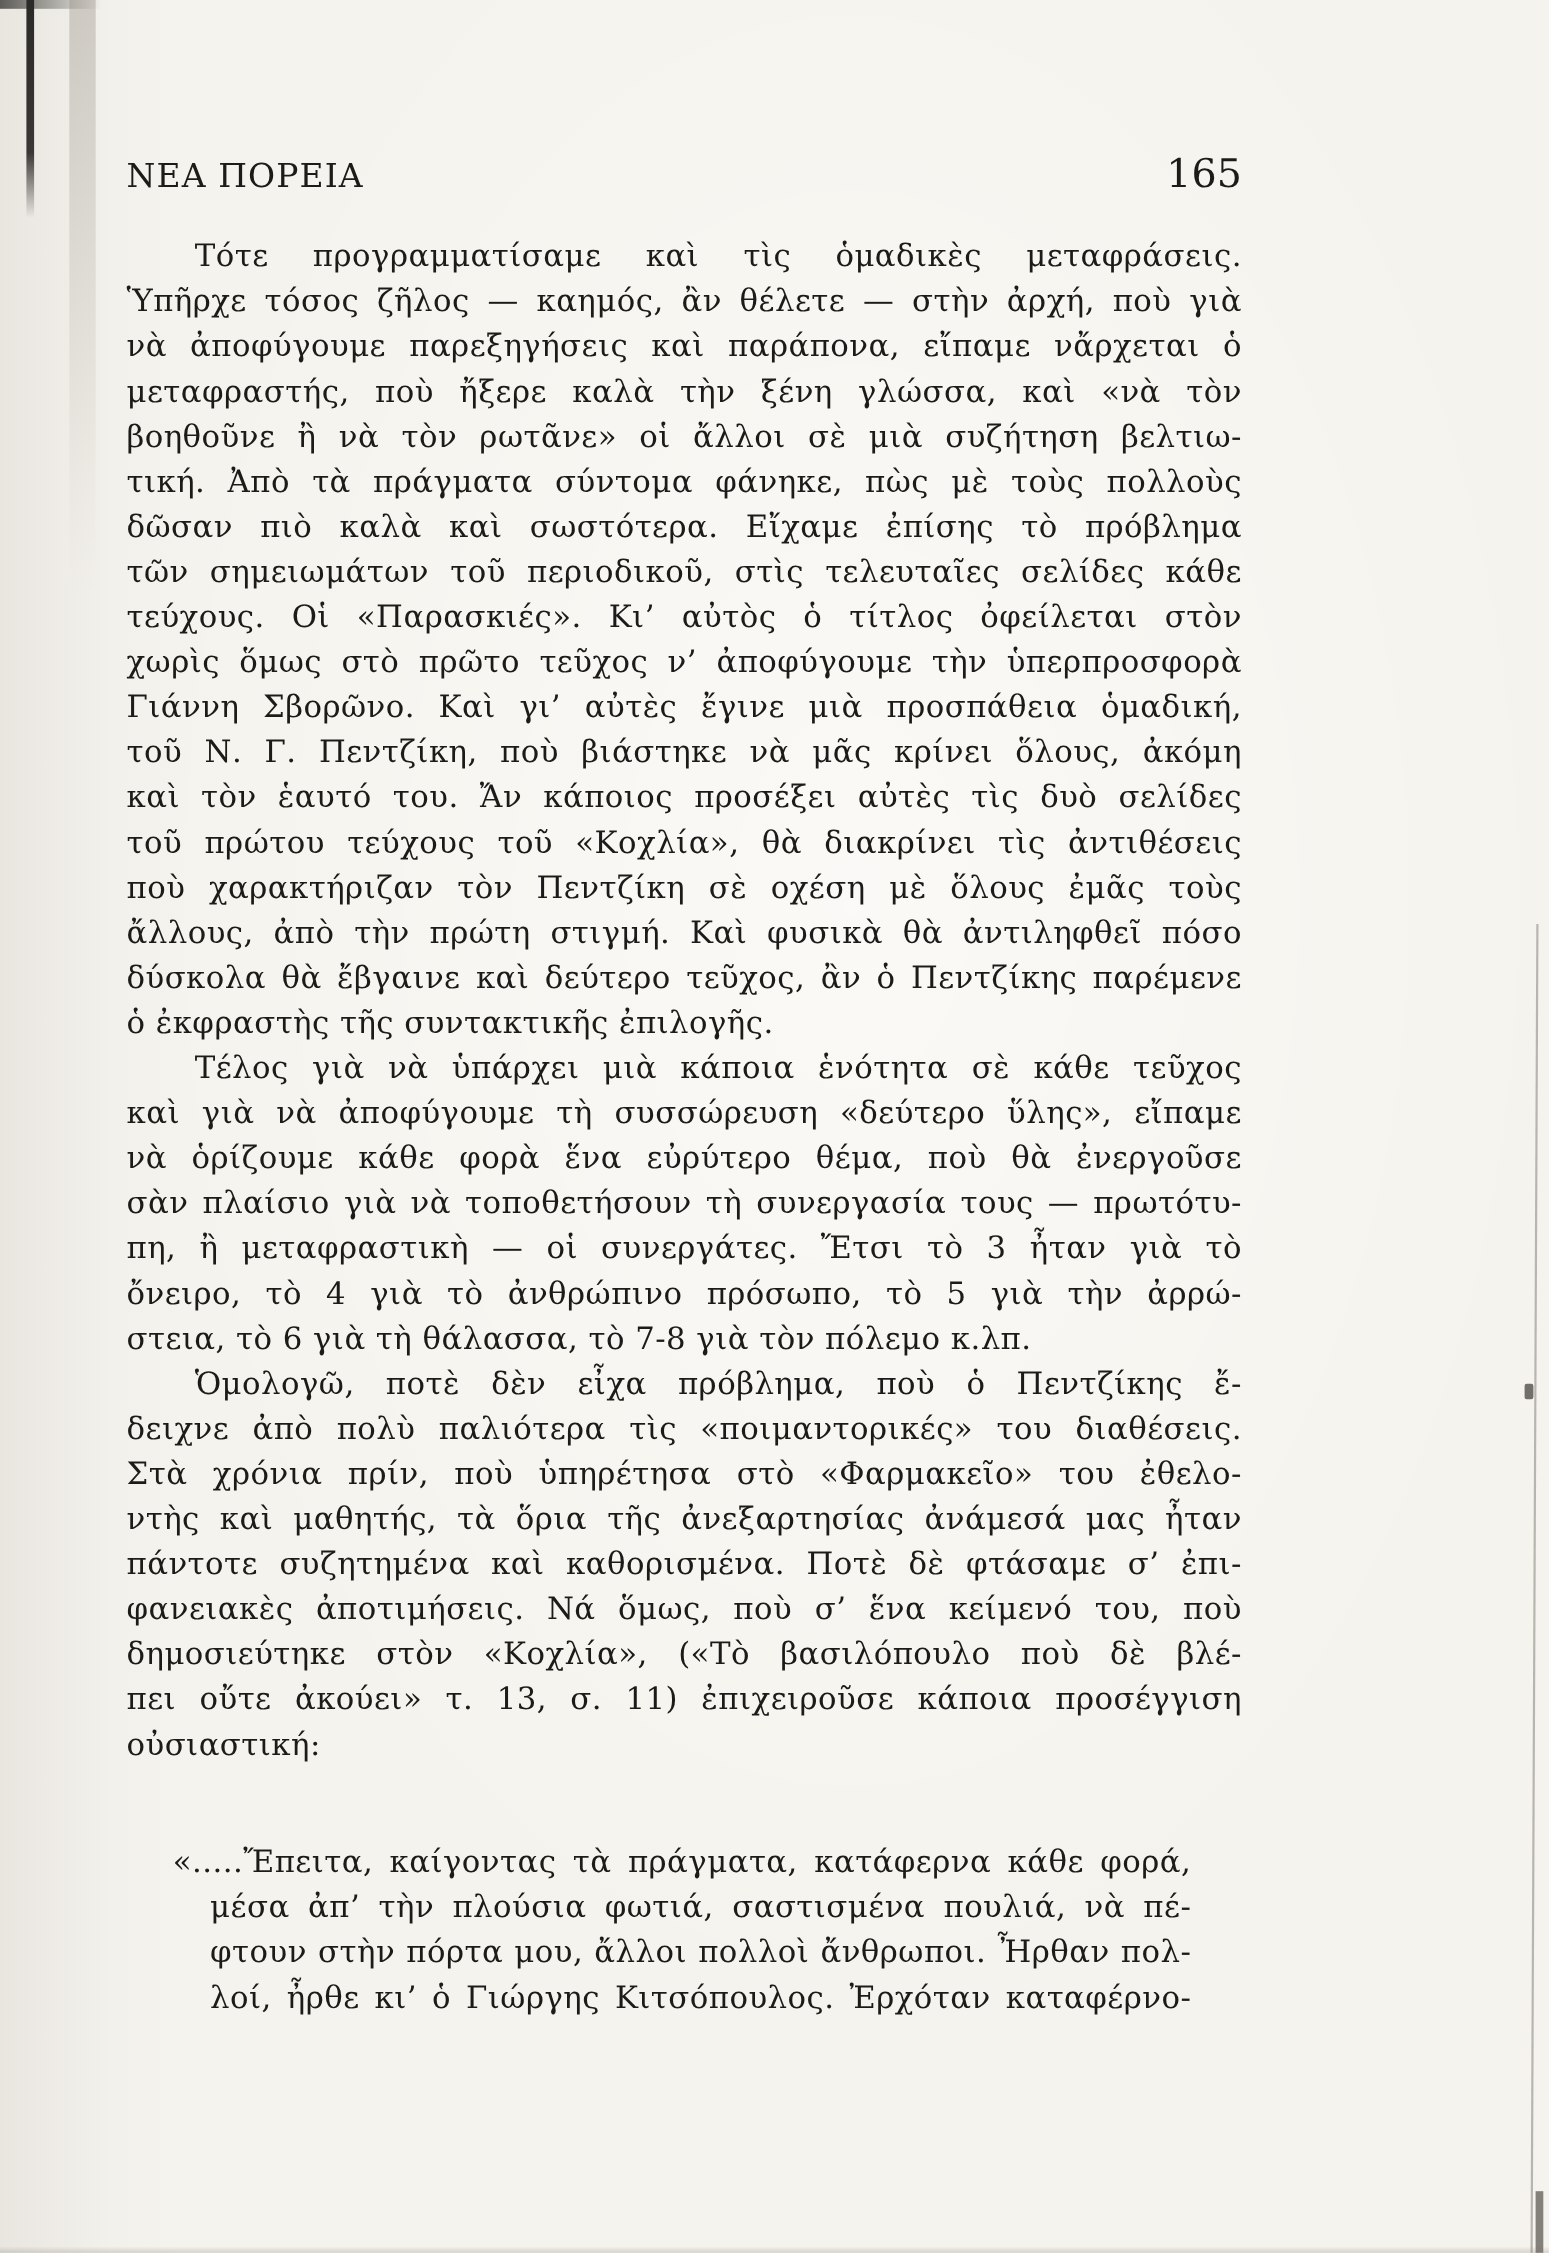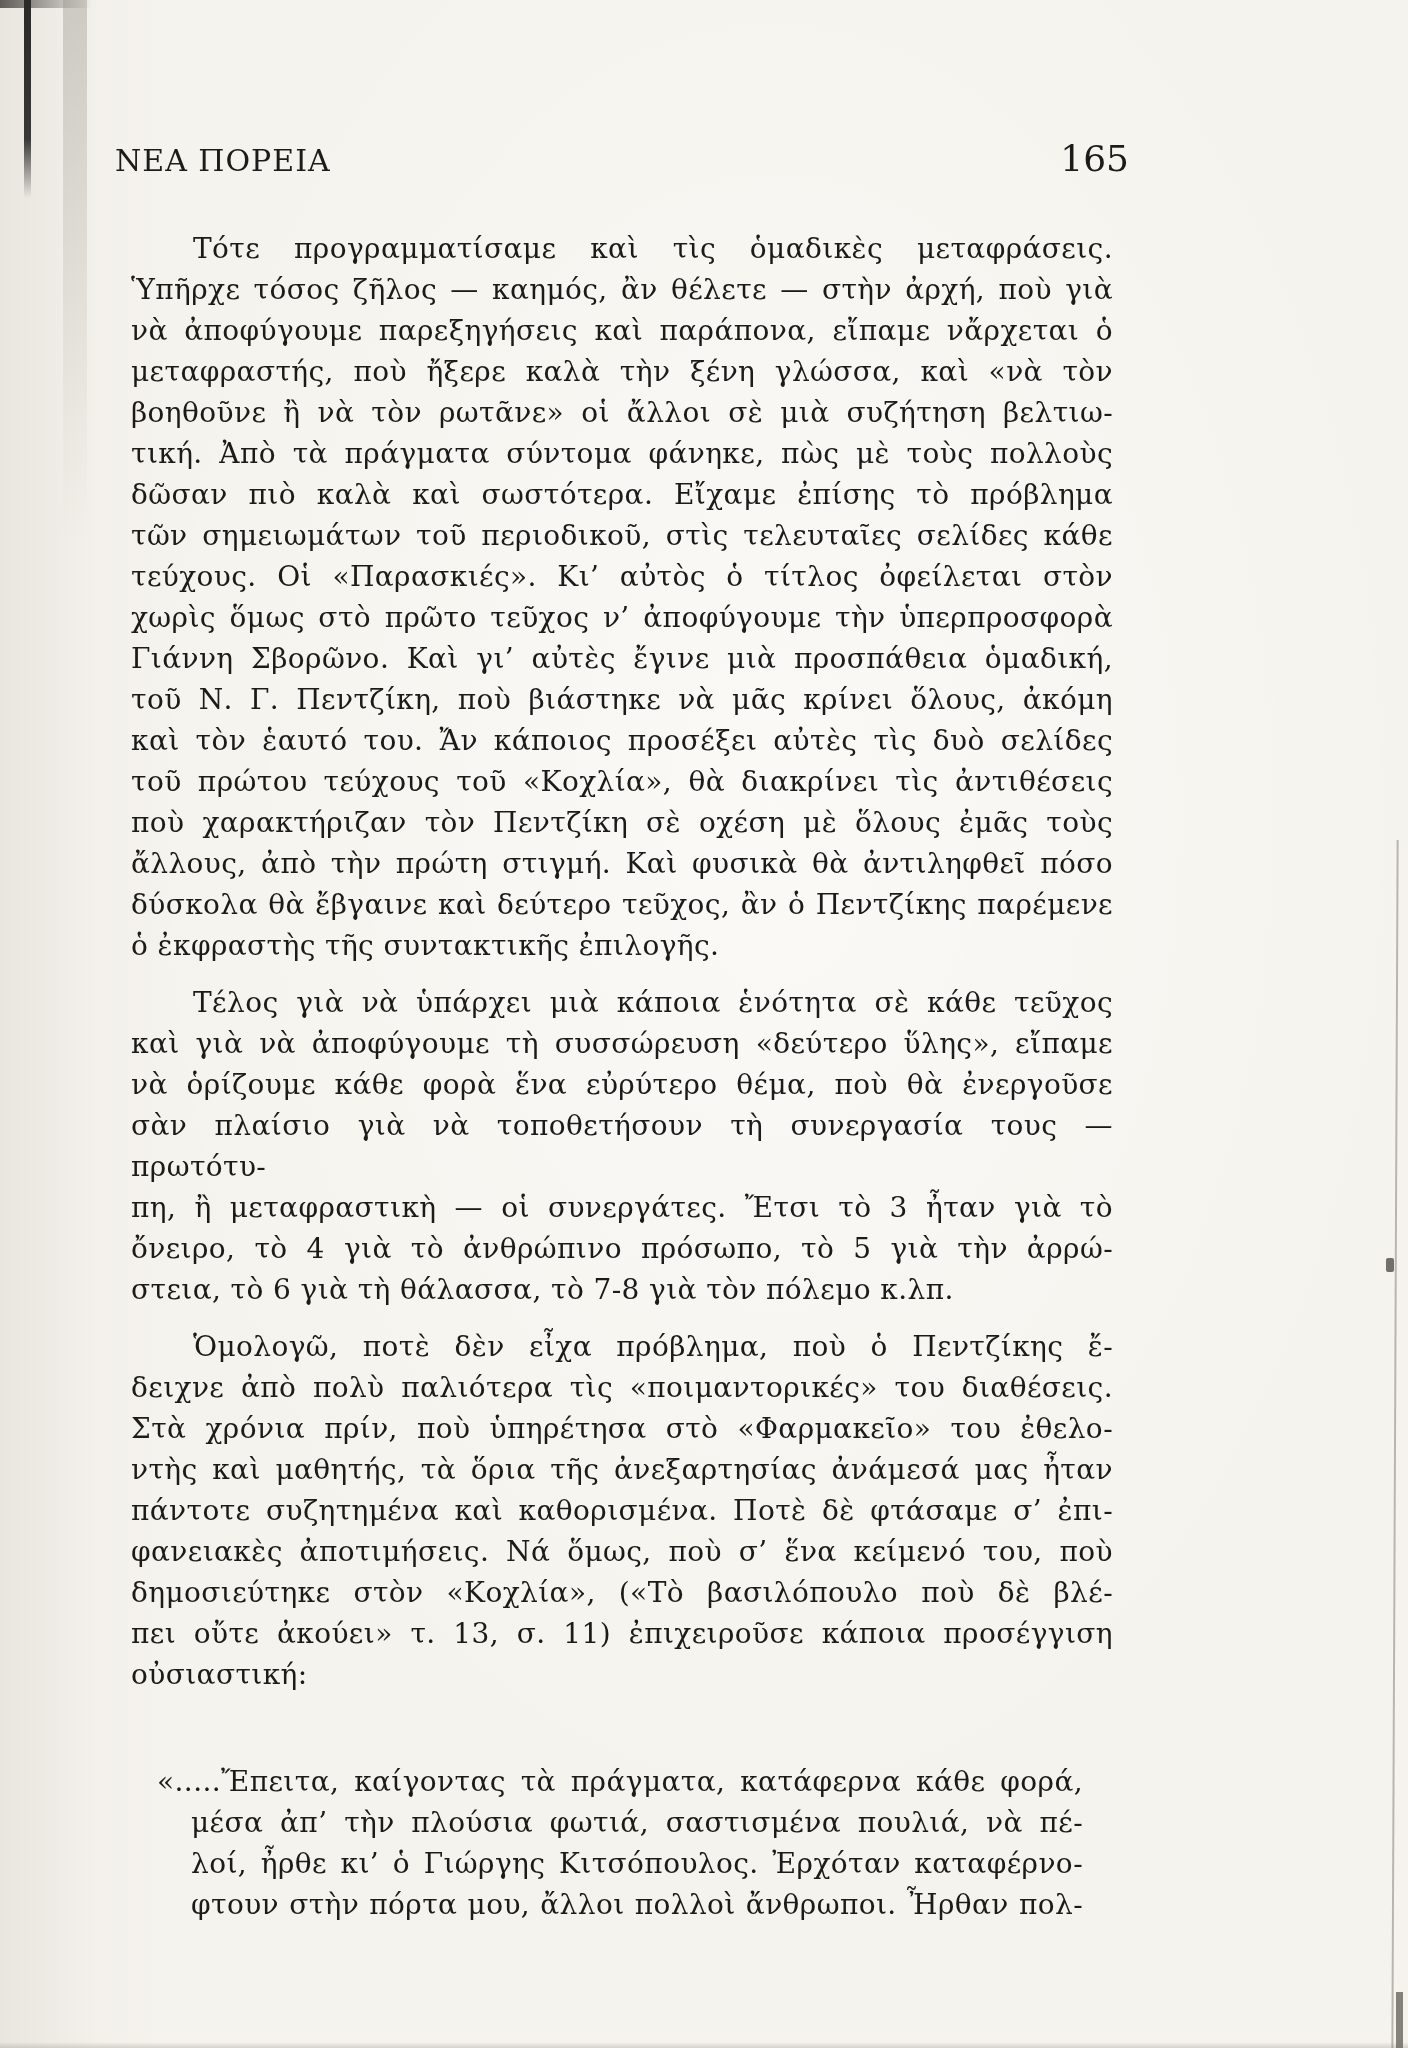--- a/index.html
+++ b/index.html
@@ -39,21 +39,21 @@
   .header .num { font-size: 36px; letter-spacing: 0; }
   .text-body {
     position: absolute;
     left: 115px;
     top: 212px;
     width: 1014px;
     font-size: 28px;
     line-height: 41px;
     letter-spacing: 0.4px;
   }
-  .para { margin: 16px; }
+  .para { margin: 0; }
   .line {
     text-align: justify;
     text-align-last: justify;
     white-space: normal;
   }
   .line.last {
     text-align-last: left;
   }
   .line.indent { padding-left: 62px; }
   .para.quote {
@@ -149,18 +149,18 @@
         <div class="line">ντὴς καὶ μαθητής, τὰ ὅρια τῆς ἀνεξαρτησίας ἀνάμεσά μας ἦταν</div>
         <div class="line">πάντοτε συζητημένα καὶ καθορισμένα. Ποτὲ δὲ φτάσαμε σ’ ἐπι-</div>
         <div class="line">φανειακὲς ἀποτιμήσεις. Νά ὅμως, ποὺ σ’ ἕνα κείμενό του, ποὺ</div>
         <div class="line">δημοσιεύτηκε στὸν «Κοχλία», («Τὸ βασιλόπουλο ποὺ δὲ βλέ-</div>
         <div class="line">πει οὔτε ἀκούει» τ. 13, σ. 11) ἐπιχειροῦσε κάποια προσέγγιση</div>
         <div class="line last">οὐσιαστική:</div>
       </div>
       <div class="para quote">
         <div class="line hang">«.....Ἔπειτα, καίγοντας τὰ πράγματα, κατάφερνα κάθε φορά,</div>
         <div class="line">μέσα ἀπ’ τὴν πλούσια φωτιά, σαστισμένα πουλιά, νὰ πέ-</div>
+        <div class="line">φτουν στὴν πόρτα μου, ἄλλοι πολλοὶ ἄνθρωποι. Ἦρθαν πολ-</div>
         <div class="line">λοί, ἦρθε κι’ ὁ Γιώργης Κιτσόπουλος. Ἐρχόταν καταφέρνο-</div>
-        <div class="line">φτουν στὴν πόρτα μου, ἄλλοι πολλοὶ ἄνθρωποι. Ἦρθαν πολ-</div>
       </div>
     </div>
 
 </div>
 
 </body></html>

